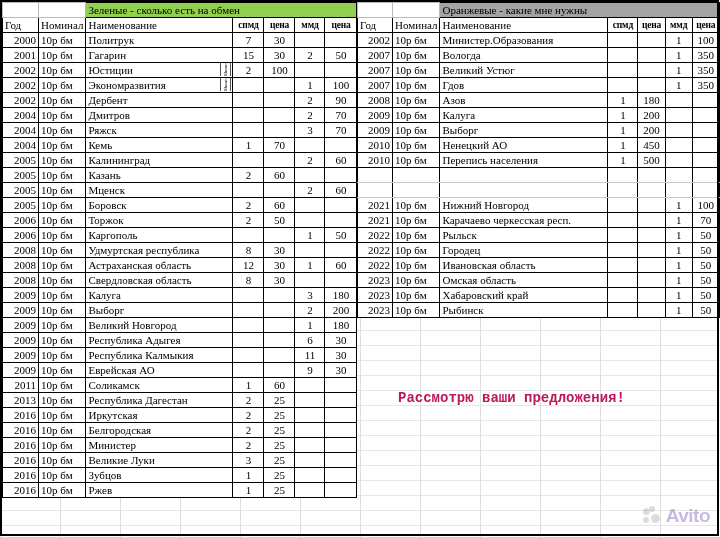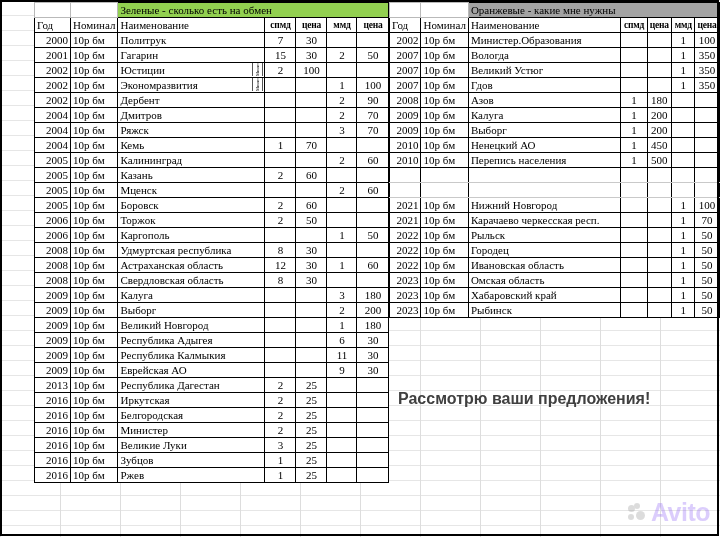--- a/index.html
+++ b/index.html
@@ -32,21 +32,20 @@
     background-image:
       repeating-linear-gradient(to right, #d8d8d8 0 1px, transparent 1px 60px),
       repeating-linear-gradient(to bottom, #e2e2e2 0 1px, transparent 1px 15px);
     opacity: .85;
   }
 
   .panel {
     position: absolute;
     border-collapse: collapse;
     background: #ffffff;
-    margin-left: 32px;
   }
 
   table.xl {
     border-collapse: collapse;
     table-layout: fixed;
     background: #ffffff;
   }
   table.xl td, table.xl th {
     border: 1px solid #000000;
     height: 15px;
@@ -134,23 +133,23 @@
     border-left: 1px solid #000;
     border-right: 1px solid #000;
     background: #ffffff;
     height: 15px;
   }
 
   
   #message {
     position: absolute;
     font-weight: bold;
-    font-size: 16px;
-    font-family: Liberation Sans, sans-serif;
-    color: #404040;
+    font-size: 14px;
+    font-family: Liberation Mono, monospace;
+    color: #be185d;
     white-space: nowrap;
   }
 
   
   #outer-frame {
     position: absolute;
     left: 0; top: 0;
     width: 719px; height: 536px;
     border: 2px solid #000;
     box-sizing: border-box;
@@ -176,23 +175,23 @@
     border-radius: 50%;
     background: #8e8e8e;
     display: block;
   }
   #watermark .wm-logo i:nth-child(1){ width:7px;height:7px;left:0;top:2px; }
   #watermark .wm-logo i:nth-child(2){ width:6px;height:6px;left:6px;top:0; }
   #watermark .wm-logo i:nth-child(3){ width:6px;height:6px;left:0px;top:11px; }
   #watermark .wm-logo i:nth-child(4){ width:9px;height:9px;left:8px;top:8px; }
   #watermark .wm-text {
     font-family: "Liberation Sans", sans-serif;
-    font-size: 25px;
+    font-size: 19px;
     font-weight: bold;
-    color: #8b5cf6;
+    color: #4c1d95;
     letter-spacing: -0.5px;
     text-align: right;
   }
 </style>
 </head>
 <body>
 
 <div id="sheet">
   <div class="grid-bg"></div>
 
@@ -423,20 +422,29 @@
           <tr>
             <td class="yr">2009</td>
             <td class="nom">10р бм</td>
             <td class="name">Еврейская АО</td>
             <td class="v fd"></td>
             <td class="v fd"></td>
             <td class="v fg">9</td>
             <td class="v fg">30</td>
           </tr>
           <tr>
+            <td class="yr">2011</td>
+            <td class="nom">10р бм</td>
+            <td class="name">Соликамск</td>
+            <td class="v fg">1</td>
+            <td class="v fg">60</td>
+            <td class="v fd"></td>
+            <td class="v fd"></td>
+          </tr>
+          <tr>
             <td class="yr">2013</td>
             <td class="nom">10р бм</td>
             <td class="name">Республика Дагестан</td>
             <td class="v fg">2</td>
             <td class="v fg">25</td>
             <td class="v fd"></td>
             <td class="v fd"></td>
           </tr>
           <tr>
             <td class="yr">2016</td>

